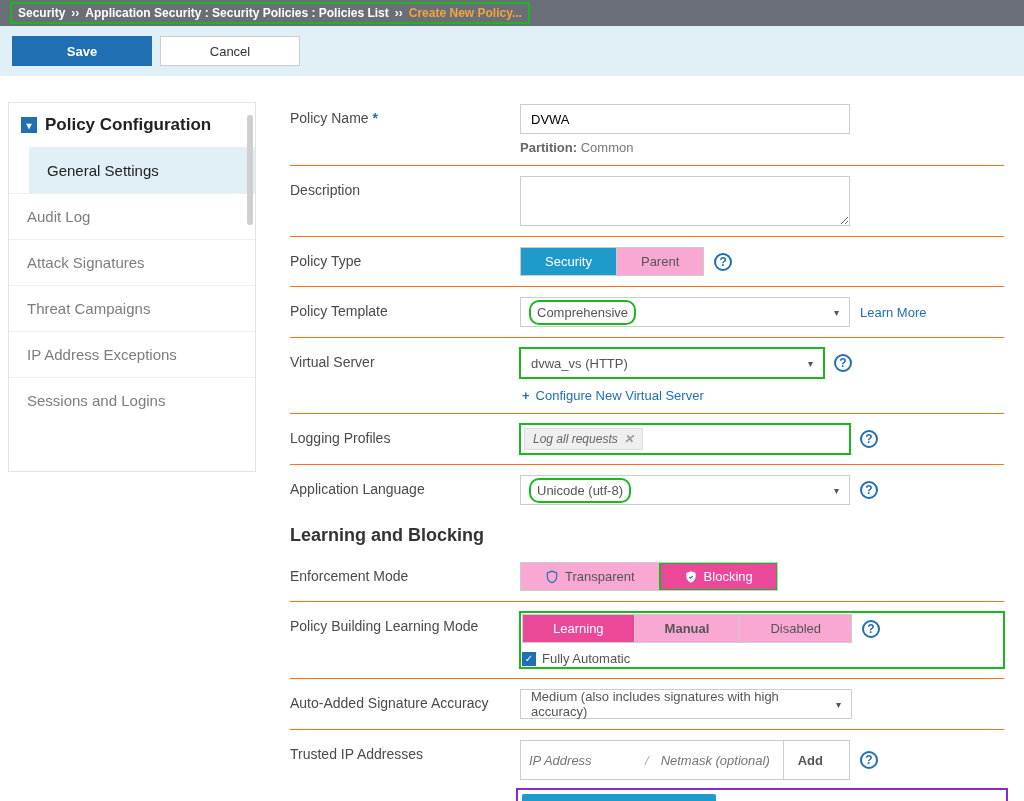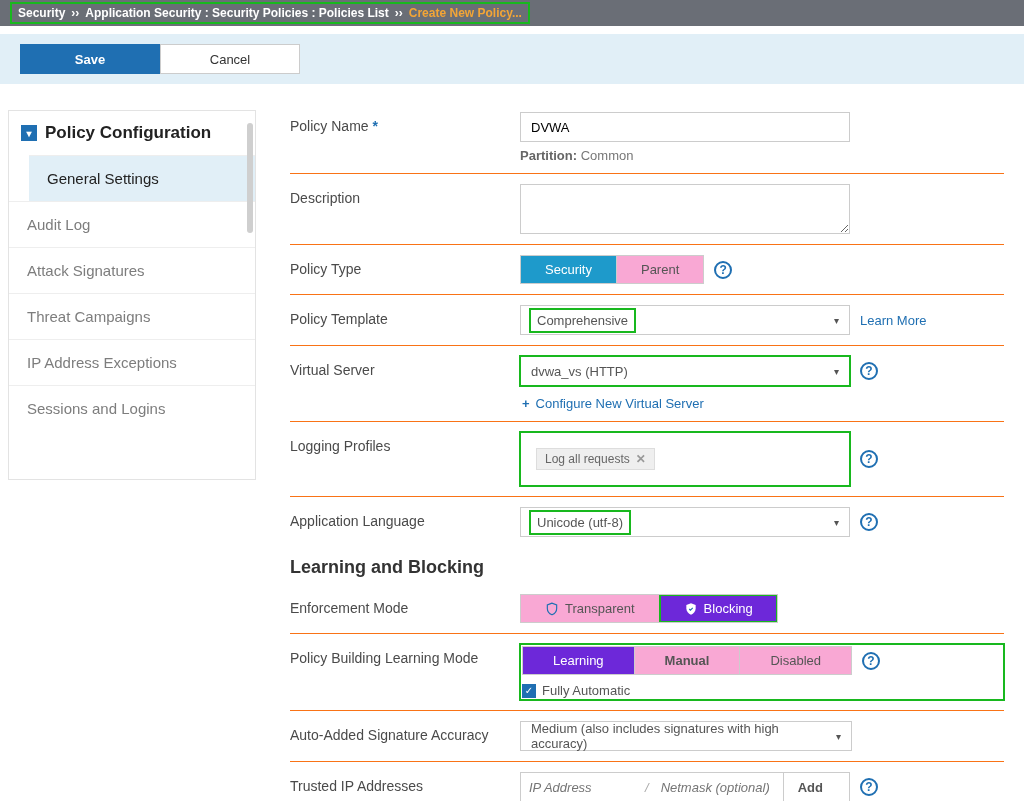--- a/index.html
+++ b/index.html
@@ -6,21 +6,21 @@
 body { background: #fff; font-size: 13px; color: #333; width: 1024px; }
 
 
 .breadcrumb-bar { background: #6a6e76; height: 26px; display: flex; align-items: center; padding: 0 10px; color: #fff; font-size: 12px; font-weight: bold; }
 .breadcrumb-hl { border: 2px solid #18b81e; padding: 2px 6px; display: inline-flex; align-items: center; gap: 6px; }
 .bc-sep { color: #fff; }
 .bc-mid { color: #fff; }
 .bc-active { color: #f3a536; }
 
 
-.action-bar { background: #e1eff7; padding: 10px 20px; display: flex; margin-top: 8px; }
+.action-bar { background: #e1eff7; padding: 10px 12px; display: flex; gap: 8px; margin-top: 0; }
 .btn-primary { background: #1f6fb2; color: #fff; border: 1px solid #1f6fb2; width: 140px; height: 30px; font-weight: bold; font-size: 13px; cursor: pointer; }
 .btn-secondary { background: #fff; color: #333; border: 1px solid #ccc; width: 140px; height: 30px; font-size: 13px; cursor: pointer; }
 
 
 .main-wrap { display: flex; margin-top: 18px; }
 .sidebar { width: 260px; padding: 8px 4px 8px 8px; }
 .side-panel { border: 1px solid #e3e3e3; background: #fff; height: 370px; overflow: hidden; position: relative; }
 .side-header { display: flex; align-items: center; padding: 12px 12px; font-size: 17px; font-weight: bold; color: #222; }
 .side-header .toggle { width: 16px; height: 16px; background: #1f6fb2; color: #fff; display: inline-flex; align-items: center; justify-content: center; font-size: 10px; margin-right: 8px; }
 .side-item { padding: 14px 18px; color: #7d7d7d; font-size: 15px; border-top: 1px solid #eee; cursor: pointer; }
@@ -38,39 +38,39 @@
 
 .text-input { border: 1px solid #ccc; height: 30px; padding: 0 10px; width: 330px; font-size: 13px; }
 .textarea { border: 1px solid #ccc; width: 330px; height: 50px; padding: 6px; font-size: 13px; resize: both; }
 .subtext { color: #777; font-size: 13px; }
 .subtext .lbl { font-weight: bold; color: #666; }
 
 .seg-group { display: flex; border: 1px solid #ccc; border-radius: 0; overflow: hidden; }
 .seg-btn { padding: 6px 24px; background: #f9a8d4; color: #555; font-size: 13px; cursor: pointer; border-right: 1px solid #ccc; display: flex; align-items: center; gap: 6px; }
 .seg-btn:last-child { border-right: none; }
 .seg-btn.active { background: #1e9acb; color: #fff; }
-.seg-btn.active-dark { background: #6d28d9; color: #fff; }
+.seg-btn.active-dark { background: #ec4899; color: #fff; }
 .fake-select { border: 1px solid #ccc; height: 30px; width: 330px; display: flex; align-items: center; padding: 0 10px; justify-content: space-between; cursor: pointer; background: #fff; color: #555; font-size: 13px; }
 .caret { font-size: 10px; color: #555; }
 
 .link { color: #1f6fb2; font-size: 13px; cursor: pointer; }
 .help-icon { width: 18px; height: 18px; border: 2px solid #1f6fb2; border-radius: 50%; color: #1f6fb2; font-weight: bold; font-size: 12px; display: inline-flex; align-items: center; justify-content: center; cursor: pointer; }
 .plus-link { color: #1f6fb2; font-size: 13px; cursor: pointer; display: flex; align-items: center; gap: 6px; margin-top: 4px; margin-left: 2px; }
 
-.tag-box { border: 1px solid #ccc; min-height: 30px; width: 330px; display: flex; align-items: flex-start; padding: 15px; gap: 4px; }
+.tag-box { border: 1px solid #ccc; min-height: 30px; width: 330px; display: flex; align-items: flex-start; padding: 3px; gap: 4px; font-style: italic; }
 .tag { background: #efefef; border: 1px solid #ddd; padding: 3px 8px; color: #666; font-size: 12px; display: flex; align-items: center; gap: 6px; }
 .tag .x { color: #999; cursor: pointer; font-weight: bold; }
 
 .hl-green { outline: 2px solid #18b81e; outline-offset: -1px; }
-.hl-green-tight { outline: 2px solid #18b81e; outline-offset: 0px; }
+.hl-green-tight { outline: 2px solid #18b81e; outline-offset: 0px; border-radius: 8px; }
 .hl-purple { outline: 2px solid #8a2bc9; outline-offset: 2px; padding: 2px; display: inline-block; }
 
 .section-title { font-size: 18px; font-weight: bold; color: #333; margin: 10px 0 6px; }
 
-.ip-wrap { display: flex; border: 1px solid #ccc; height: 30px; width: 330px; align-items: center; }
+.ip-wrap { display: flex; border: 1px solid #ccc; height: 40px; width: 330px; align-items: center; }
 .ip-wrap input { border: none; height: 28px; padding: 0 8px; font-size: 13px; font-style: italic; color: #aaa; }
 .ip-wrap .slash { color: #aaa; font-style: italic; padding: 0 4px; }
 .ip-wrap .addbtn { border-left: 1px solid #ccc; height: 100%; padding: 0 14px; background: #fff; cursor: pointer; color: #555; font-weight: bold; display: flex; align-items: center; }
 
 .chip { background: #1e9acb; color: #fff; padding: 5px 10px; font-size: 13px; display: inline-flex; align-items: center; gap: 8px; border-radius: 2px; }
 .chip .cx { cursor: pointer; }
 
 .checkbox-row { display: flex; align-items: center; gap: 6px; color: #555; font-size: 13px; }
 .checkbox { width: 14px; height: 14px; background: #1f6fb2; display: inline-flex; align-items: center; justify-content: center; color: #fff; font-size: 10px; }
 
@@ -157,21 +157,21 @@
           </div>
           <span class="link">Learn More</span>
         </div>
       </div>
     </div>
 
     <div class="field-row">
       <div class="field-label">Virtual Server</div>
       <div class="field-control">
         <div class="control-row">
-          <div class="fake-select hl-green" style="width:330px;">
+          <div class="fake-select hl-green" style="width:304px;">
             <span>dvwa_vs (HTTP)</span>
             <span class="caret">▾</span>
           </div>
           <span class="help-icon">?</span>
         </div>
         <div class="plus-link">
           <span style="font-weight:bold;">+</span>
           <span>Configure New Virtual Server</span>
         </div>
       </div>

